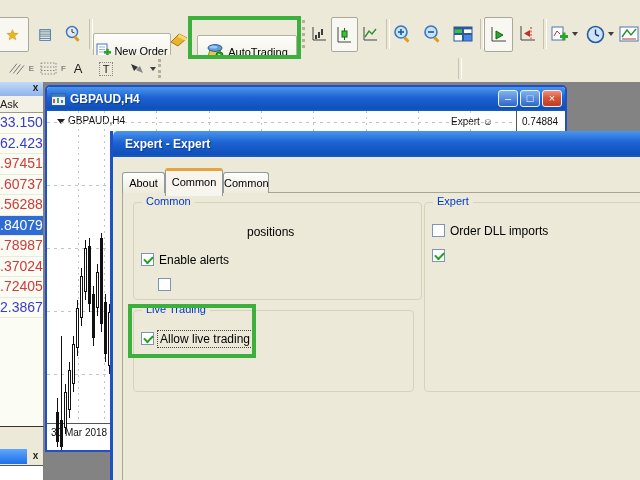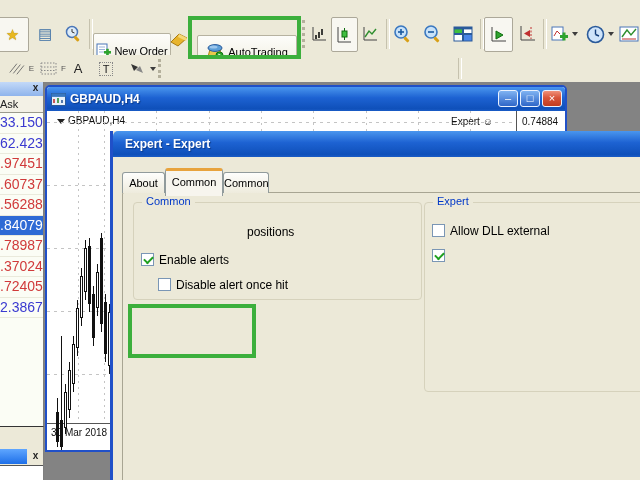--- a/index.html
+++ b/index.html
@@ -385,28 +385,32 @@
       <div class="tab inactive" style="left:9px;width:41px">About</div>
       <div class="tab active" style="left:52px;width:56px">Common</div>
       <div class="tab inactive" style="left:110px;width:44px">Common</div>
 
       <div class="group" style="left:20px;top:45px;width:287px;height:96px">
         <span class="group-label">Common</span>
         <span class="cb-label" style="left:113px;top:22px">positions</span>
         <span class="cb checked" style="left:7px;top:50px"></span>
         <span class="cb-label" style="left:25px;top:50px">Enable alerts</span>
         <span class="cb" style="left:24px;top:75px"></span>
-        <span class="cb-label" style="left:42px;top:75px">Disable alert once hit</span>
-      </div>
-
+      </div>
+
+      <div class="group" style="left:20px;top:153px;width:279px;height:80px">
+        <span class="group-label">Live Trading</span>
+        <span class="cb checked" style="left:7px;top:21px"></span>
+        <span class="cb-label focused" style="left:24px;top:20px">Allow live trading</span>
+      </div>
 
       <div class="group" style="left:311px;top:45px;width:236px;height:188px">
         <span class="group-label">Expert</span>
         <span class="cb" style="left:7px;top:21px"></span>
-        <span class="cb-label" style="left:25px;top:21px">Allow DLL external</span>
+        <span class="cb-label" style="left:25px;top:21px">Order DLL imports</span>
         <span class="cb checked" style="left:7px;top:46px"></span>
       </div>
     </div>
   </div>
 
   <div class="annot" style="left:188px;top:16px;width:113px;height:43px"></div>
   <div class="annot" style="left:128px;top:304px;width:128px;height:54px"></div>
 
 </div>
 

